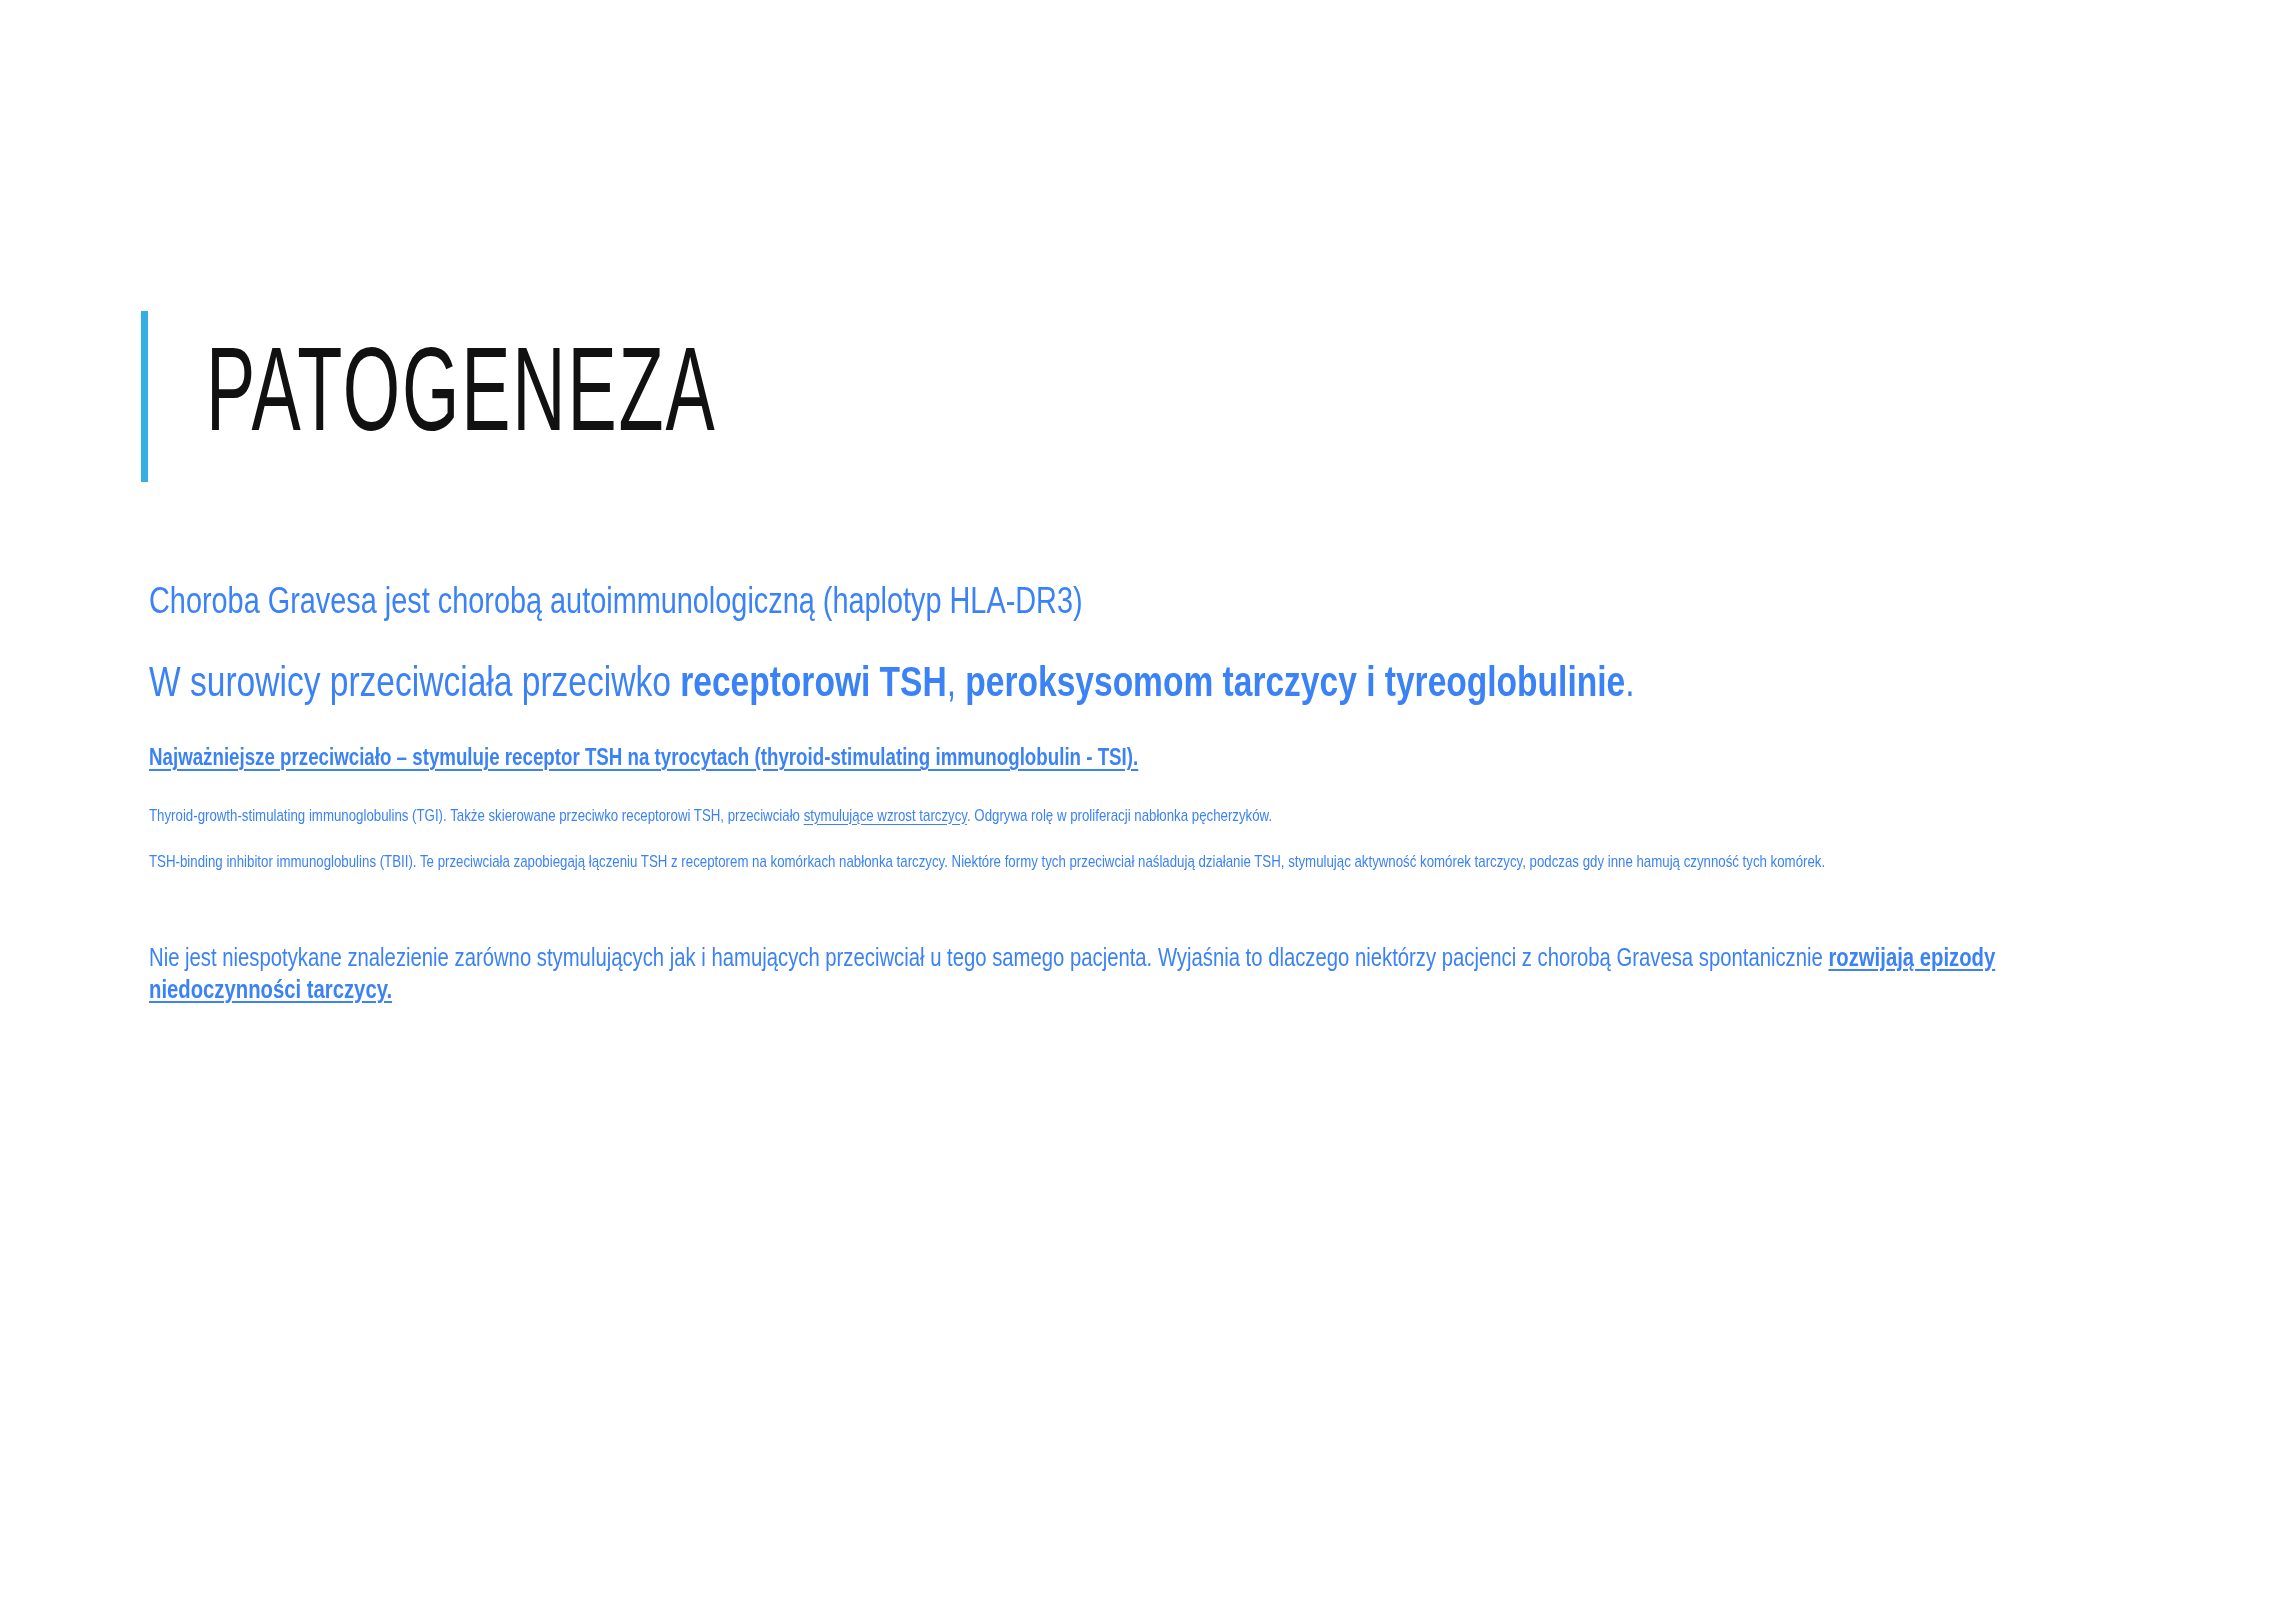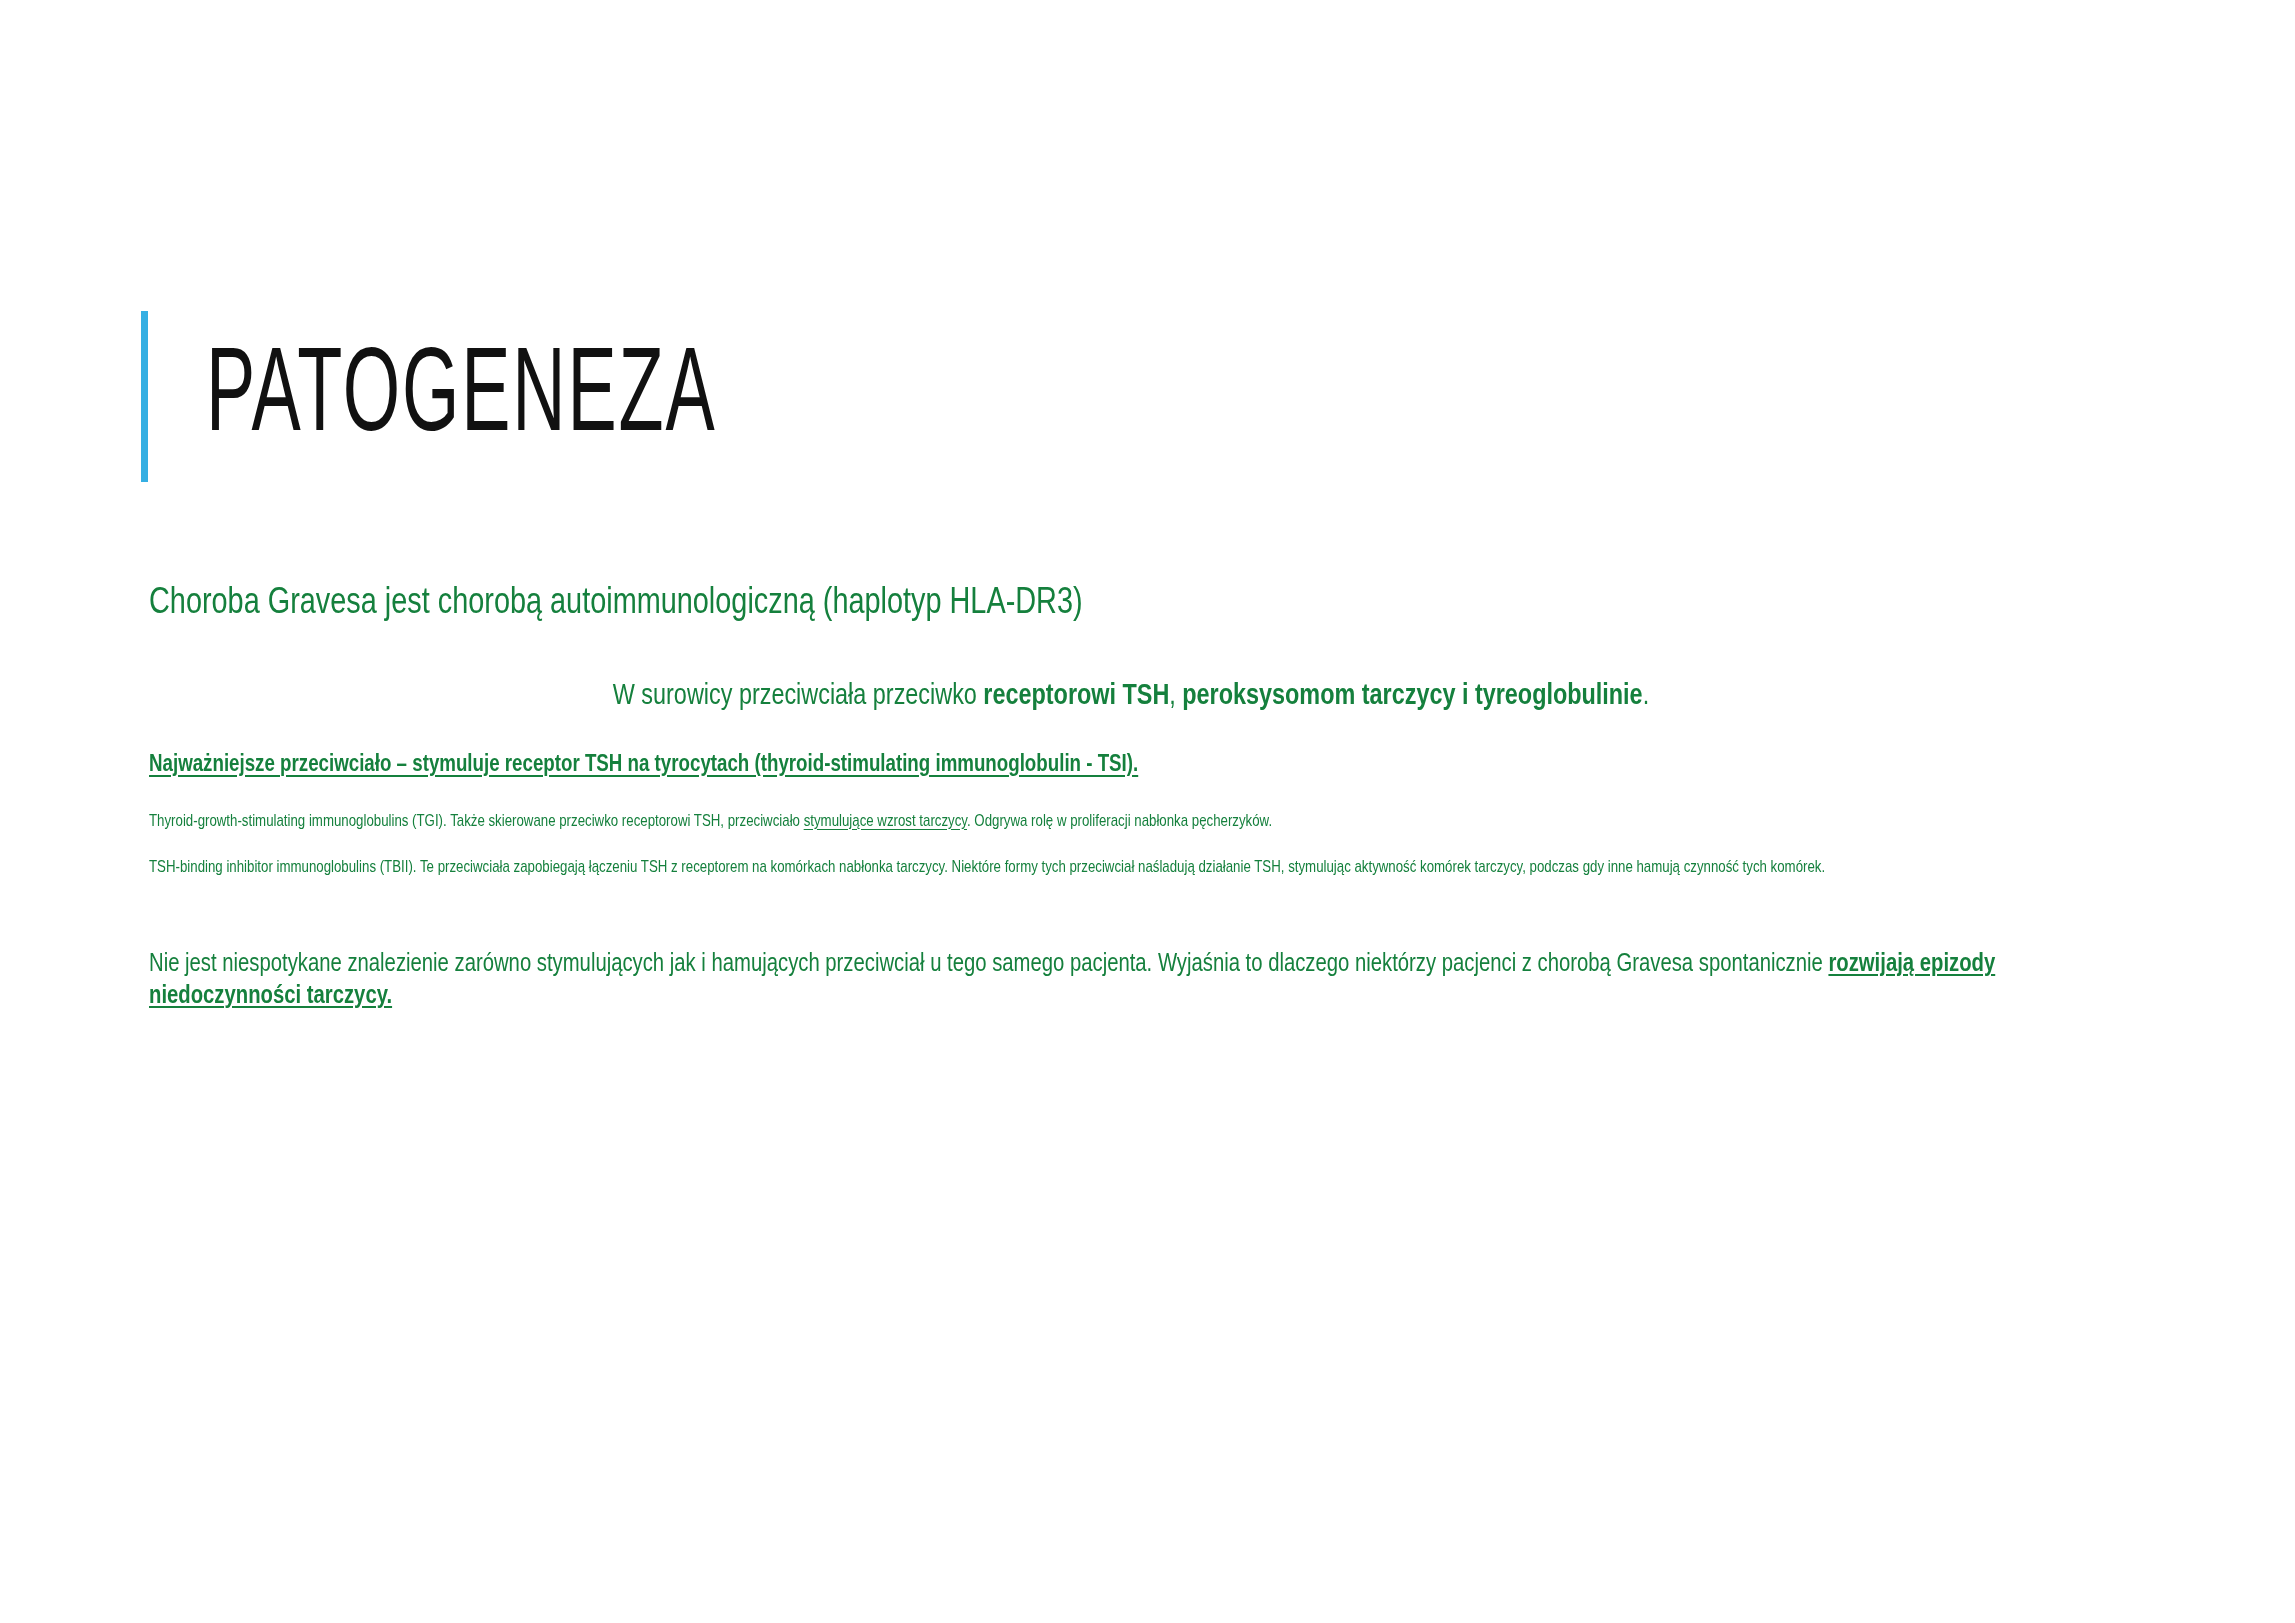--- a/index.html
+++ b/index.html
@@ -57,45 +57,44 @@
 
   
   .body-area {
     position: absolute;
     left: 149px;
     top: 580px;
     width: 1964px;
   }
 
   .para {
-    color: #15803d;
+    color: #3b82f6;
     margin: 0;
   }
 
   
   .cond {
     display: block;
     transform: scaleX(0.78);
     transform-origin: left top;
     width: 128.2%;
     white-space: normal;
   }
 
   .p-lead {
     font-size: 37px;
     line-height: 1.12;
     font-weight: 400;
   }
 
   .p-serum {
-    font-size: 30px;
+    font-size: 43px;
     line-height: 1.14;
     font-weight: 400;
-    margin-top: 56px;
-    text-align: center;
+    margin-top: 36px;
   }
   .p-serum b { font-weight: 700; }
 
   .p-tsi {
     font-size: 24px;
     line-height: 1.18;
     font-weight: 700;
     margin-top: 37px;
   }
   .p-tsi .u { text-decoration: underline; text-underline-offset: 3.7px; }

